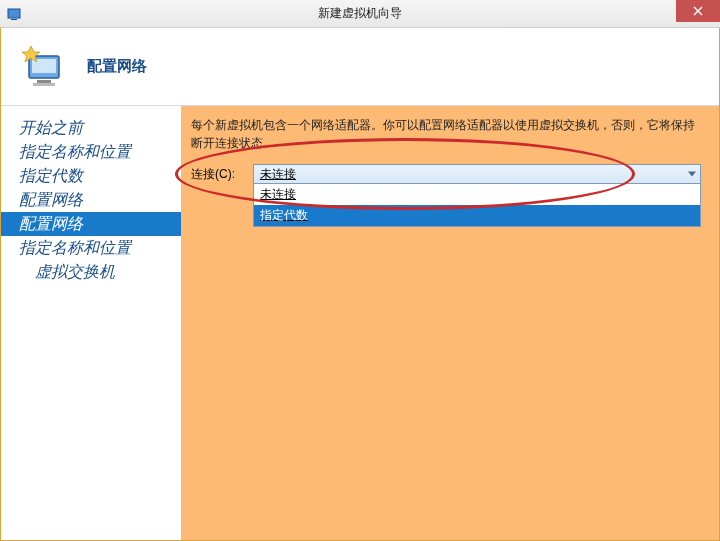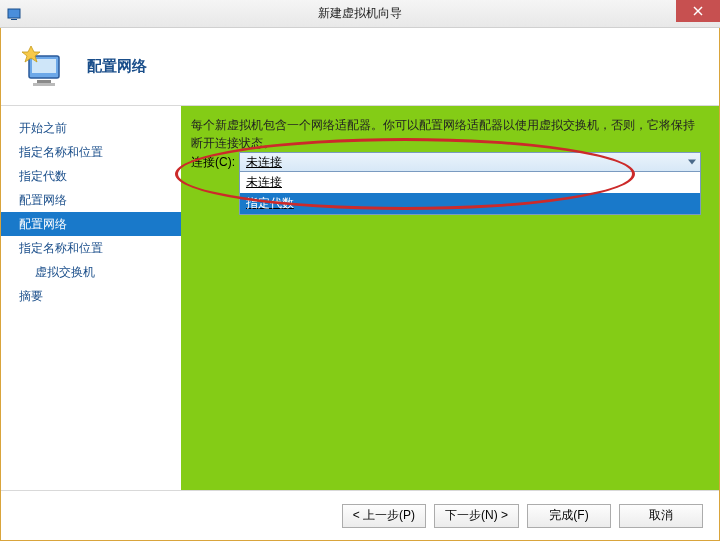--- a/index.html
+++ b/index.html
@@ -43,21 +43,21 @@
     display: flex;
     align-items: center;
     justify-content: center;
     font-size: 13px;
     cursor: pointer;
   }
   .window-body {
     border: 1px solid #d9a43b;
     border-top: none;
     height: 513px;
-    background: #84cc16;
+    background: #fdba74;
     display: flex;
     flex-direction: column;
   }
   .header {
     height: 78px;
     border-bottom: 1px solid #d9d9d9;
     display: flex;
     align-items: center;
     padding-left: 18px;
     background: #fff;
@@ -76,46 +76,48 @@
     display: flex;
     min-height: 0;
   }
   .sidebar {
     width: 180px;
     padding: 10px 0 0 0;
     background: #fff;
   }
   .sidebar .item {
     padding: 3px 10px 3px 18px;
-    font-size: 12px;
+    font-size: 16px;
     color: #1a4e8a;
     cursor: pointer;
     line-height: 18px;
+    font-style: italic;
   }
   .sidebar .item.active {
     background: #1979ca;
     color: #fff;
   }
   .sidebar .item.sub {
     padding-left: 34px;
   }
   .content {
     flex: 1;
     padding: 10px 18px 0 10px;
     position: relative;
   }
   .desc {
     font-size: 12px;
     color: #222;
     line-height: 18px;
+    margin-bottom: 12px;
   }
   .conn-row {
     display: flex;
     align-items: flex-start;
-    gap: 4px;
+    gap: 18px;
   }
   .conn-label {
     padding-top: 2px;
     white-space: nowrap;
   }
   .combo-wrap {
     flex: 1;
     position: relative;
     text-decoration: underline;
   }
@@ -216,21 +218,20 @@
 
   <div class="main">
     <div class="sidebar" id="sidebar">
         <div class="item">开始之前</div>
         <div class="item">指定名称和位置</div>
         <div class="item">指定代数</div>
         <div class="item">配置网络</div>
         <div class="item active">配置网络</div>
         <div class="item">指定名称和位置</div>
         <div class="item sub">虚拟交换机</div>
-        <div class="item">摘要</div>
       </div>
 
     <div class="content">
       <div class="desc">每个新虚拟机包含一个网络适配器。你可以配置网络适配器以使用虚拟交换机，否则，它将保持断开连接状态。</div>
 
       <div class="conn-row">
         <div class="conn-label">连接(C):</div>
         <div class="combo-wrap">
           <div class="combo">
             <span>未连接</span>
@@ -240,20 +241,14 @@
               <div class="opt">未连接</div>
               <div class="opt hl">指定代数</div>
             </div>
         </div>
       </div>
 
       <div class="annotation" style="left:-6px; top:32px; width:460px; height:72px;"></div>
     </div>
   </div>
 
-  <div class="footer">
-    <button>&lt; 上一步(P)</button>
-    <button>下一步(N) &gt;</button>
-    <button>完成(F)</button>
-    <button>取消</button>
-  </div>
 
 </div>
 
 </body></html>

